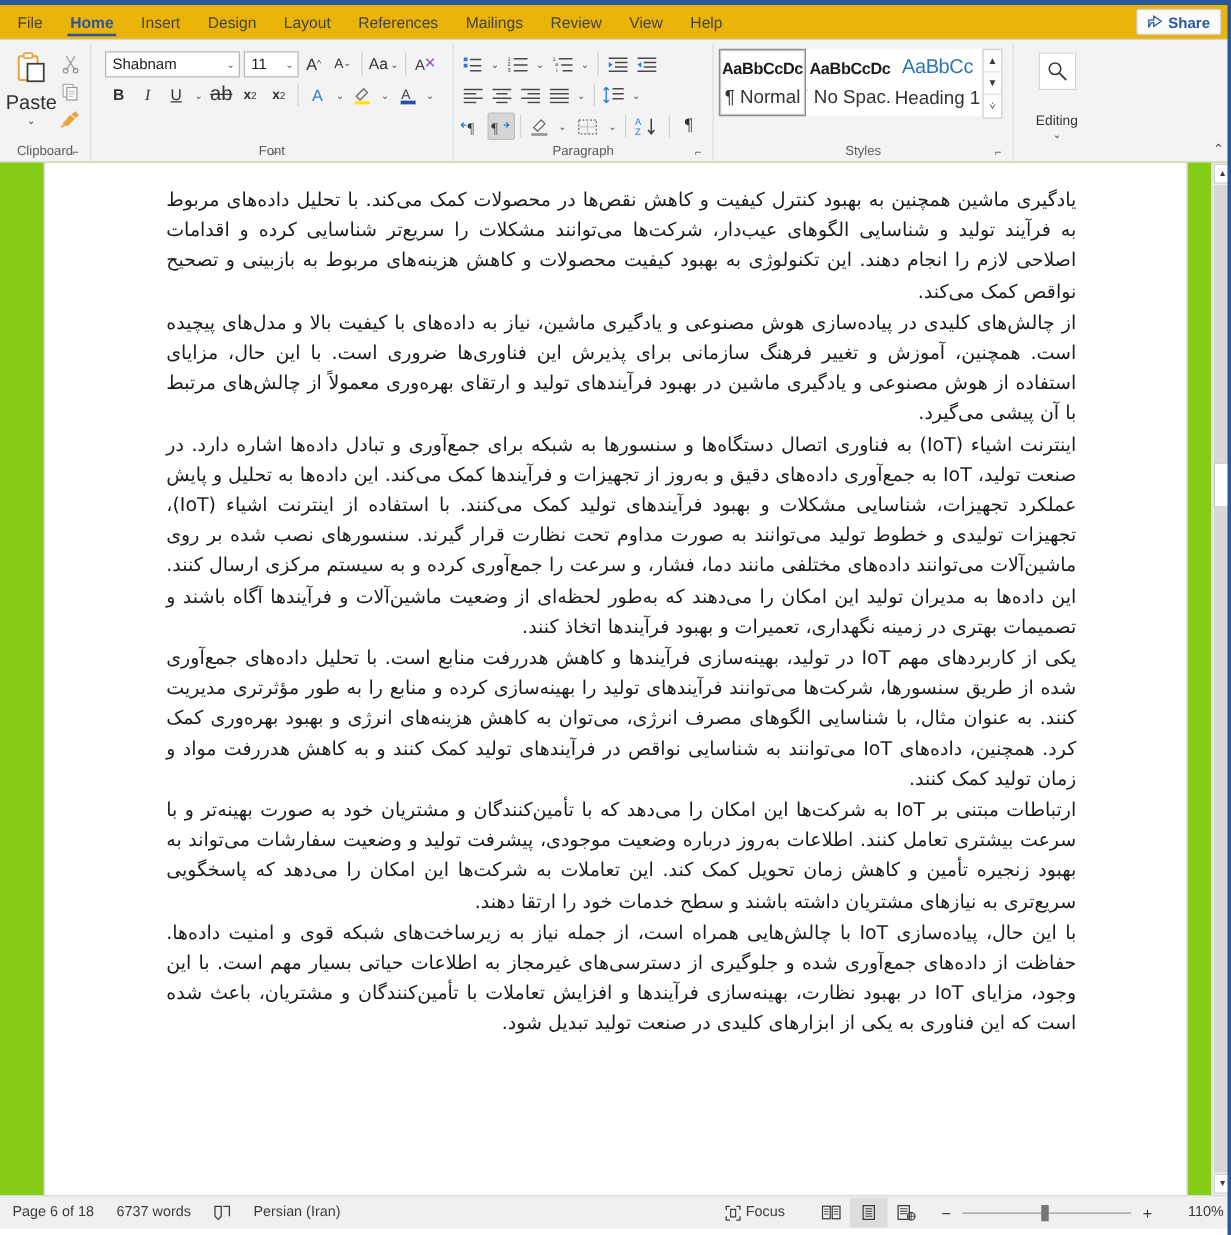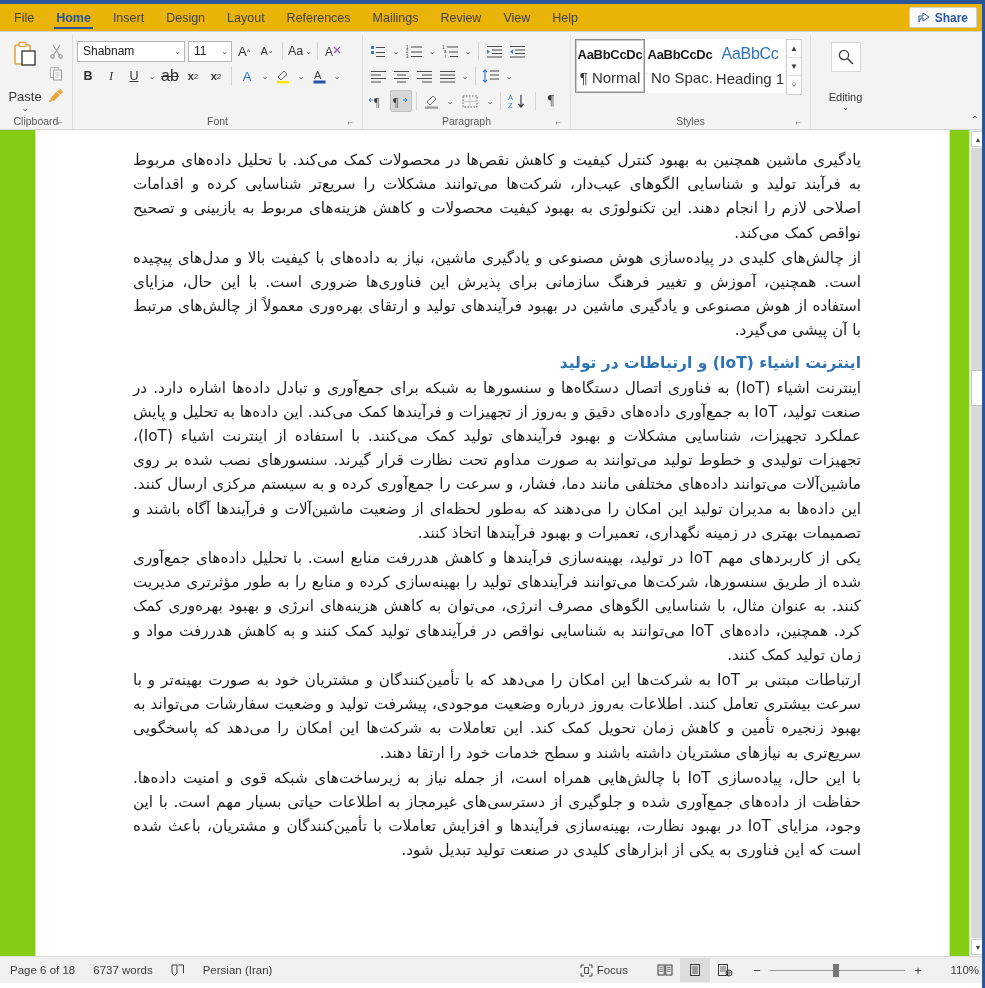--- a/index.html
+++ b/index.html
@@ -87,27 +87,27 @@
   }
 
   
   .clip-grp { width:72px; }
   .paste-big {
     width:42px;
     display:flex; flex-direction:column; align-items:center;
     padding-top:2px;
   }
   .paste-ico { width:30px; height:30px; }
-  .paste-txt { font-size:13px; color:#333; margin-top:19px; }
+  .paste-txt { font-size:16px; color:#333; margin-top:4px; }
   .caret-sm { font-size:8px; color:#444; line-height:7px; margin-top:1px;}
   .clip-side { display:flex; flex-direction:column; gap:2px; padding-top:3px; }
   .clip-side .mini { width:20px;height:20px; display:flex;align-items:center;justify-content:center; }
 
   
-  .font-grp { width:290px; }
+  .font-grp { width:290px;align-items:center; }
   .font-rows { display:flex; flex-direction:column; gap:3px; width:100%; padding-top:2px;}
   .row { display:flex; align-items:center; gap:1px; }
   .fname {
     width:108px;height:21px;
     border:1px solid #b6b6b6;background:#fff;
     display:flex;align-items:center;
     padding:0 3px 0 5px;
     font-size:12px;color:#1a1a1a;
   }
   .fname .v { flex:1; overflow:hidden; white-space:nowrap; }
@@ -595,21 +595,20 @@
   </div>
 
   <div class="ribbon-collapse">⌃</div>
 </div>
 
 <div class="docarea">
   <div class="page">
     <div class="page-inner">
       <p class="p">یادگیری ماشین همچنین به بهبود کنترل کیفیت و کاهش نقص‌ها در محصولات کمک می‌کند. با تحلیل داده‌های مربوط به فرآیند تولید و شناسایی الگوهای عیب‌دار، شرکت‌ها می‌توانند مشکلات را سریع‌تر شناسایی کرده و اقدامات اصلاحی لازم را انجام دهند. این تکنولوژی به بهبود کیفیت محصولات و کاهش هزینه‌های مربوط به بازبینی و تصحیح نواقص کمک می‌کند.</p>
       <p class="p">از چالش‌های کلیدی در پیاده‌سازی هوش مصنوعی و یادگیری ماشین، نیاز به داده‌های با کیفیت بالا و مدل‌های پیچیده است. همچنین، آموزش و تغییر فرهنگ سازمانی برای پذیرش این فناوری‌ها ضروری است. با این حال، مزایای استفاده از هوش مصنوعی و یادگیری ماشین در بهبود فرآیندهای تولید و ارتقای بهره‌وری معمولاً از چالش‌های مرتبط با آن پیشی می‌گیرد.</p>
-      <h2 class="h2">اینترنت اشیاء (IoT) و ارتباطات در تولید</h2>
       <p class="p">اینترنت اشیاء (IoT) به فناوری اتصال دستگاه‌ها و سنسورها به شبکه برای جمع‌آوری و تبادل داده‌ها اشاره دارد. در صنعت تولید، IoT به جمع‌آوری داده‌های دقیق و به‌روز از تجهیزات و فرآیندها کمک می‌کند. این داده‌ها به تحلیل و پایش عملکرد تجهیزات، شناسایی مشکلات و بهبود فرآیندهای تولید کمک می‌کنند. با استفاده از اینترنت اشیاء (IoT)، تجهیزات تولیدی و خطوط تولید می‌توانند به صورت مداوم تحت نظارت قرار گیرند. سنسورهای نصب شده بر روی ماشین‌آلات می‌توانند داده‌های مختلفی مانند دما، فشار، و سرعت را جمع‌آوری کرده و به سیستم مرکزی ارسال کنند. این داده‌ها به مدیران تولید این امکان را می‌دهند که به‌طور لحظه‌ای از وضعیت ماشین‌آلات و فرآیندها آگاه باشند و تصمیمات بهتری در زمینه نگهداری، تعمیرات و بهبود فرآیندها اتخاذ کنند.</p>
       <p class="p">یکی از کاربردهای مهم IoT در تولید، بهینه‌سازی فرآیندها و کاهش هدررفت منابع است. با تحلیل داده‌های جمع‌آوری شده از طریق سنسورها، شرکت‌ها می‌توانند فرآیندهای تولید را بهینه‌سازی کرده و منابع را به طور مؤثرتری مدیریت کنند. به عنوان مثال، با شناسایی الگوهای مصرف انرژی، می‌توان به کاهش هزینه‌های انرژی و بهبود بهره‌وری کمک کرد. همچنین، داده‌های IoT می‌توانند به شناسایی نواقص در فرآیندهای تولید کمک کنند و به کاهش هدررفت مواد و زمان تولید کمک کنند.</p>
       <p class="p">ارتباطات مبتنی بر IoT به شرکت‌ها این امکان را می‌دهد که با تأمین‌کنندگان و مشتریان خود به صورت بهینه‌تر و با سرعت بیشتری تعامل کنند. اطلاعات به‌روز درباره وضعیت موجودی، پیشرفت تولید و وضعیت سفارشات می‌تواند به بهبود زنجیره تأمین و کاهش زمان تحویل کمک کند. این تعاملات به شرکت‌ها این امکان را می‌دهد که پاسخگویی سریع‌تری به نیازهای مشتریان داشته باشند و سطح خدمات خود را ارتقا دهند.</p>
       <p class="p">با این حال، پیاده‌سازی IoT با چالش‌هایی همراه است، از جمله نیاز به زیرساخت‌های شبکه قوی و امنیت داده‌ها. حفاظت از داده‌های جمع‌آوری شده و جلوگیری از دسترسی‌های غیرمجاز به اطلاعات حیاتی بسیار مهم است. با این وجود، مزایای IoT در بهبود نظارت، بهینه‌سازی فرآیندها و افزایش تعاملات با تأمین‌کنندگان و مشتریان، باعث شده است که این فناوری به یکی از ابزارهای کلیدی در صنعت تولید تبدیل شود.</p>
     </div>
   </div>
 
   <div class="vscroll">
     <div class="vs-track"></div>
     <div class="vs-arrow up">▲</div>

